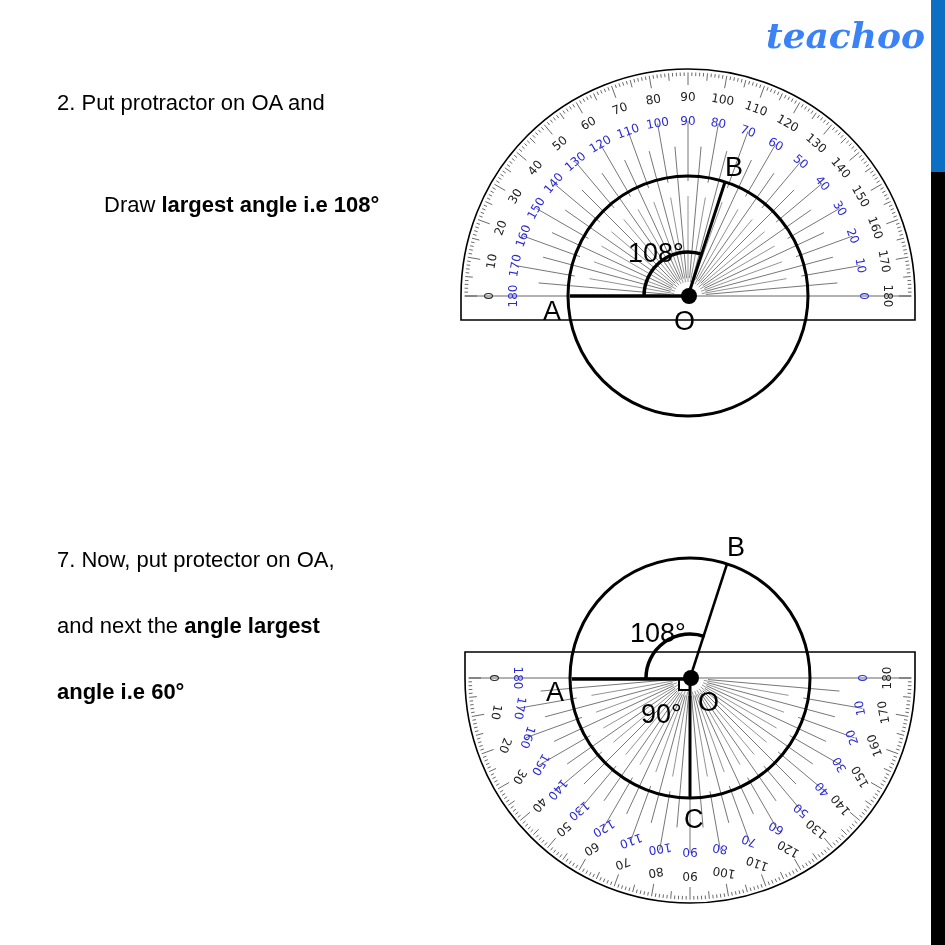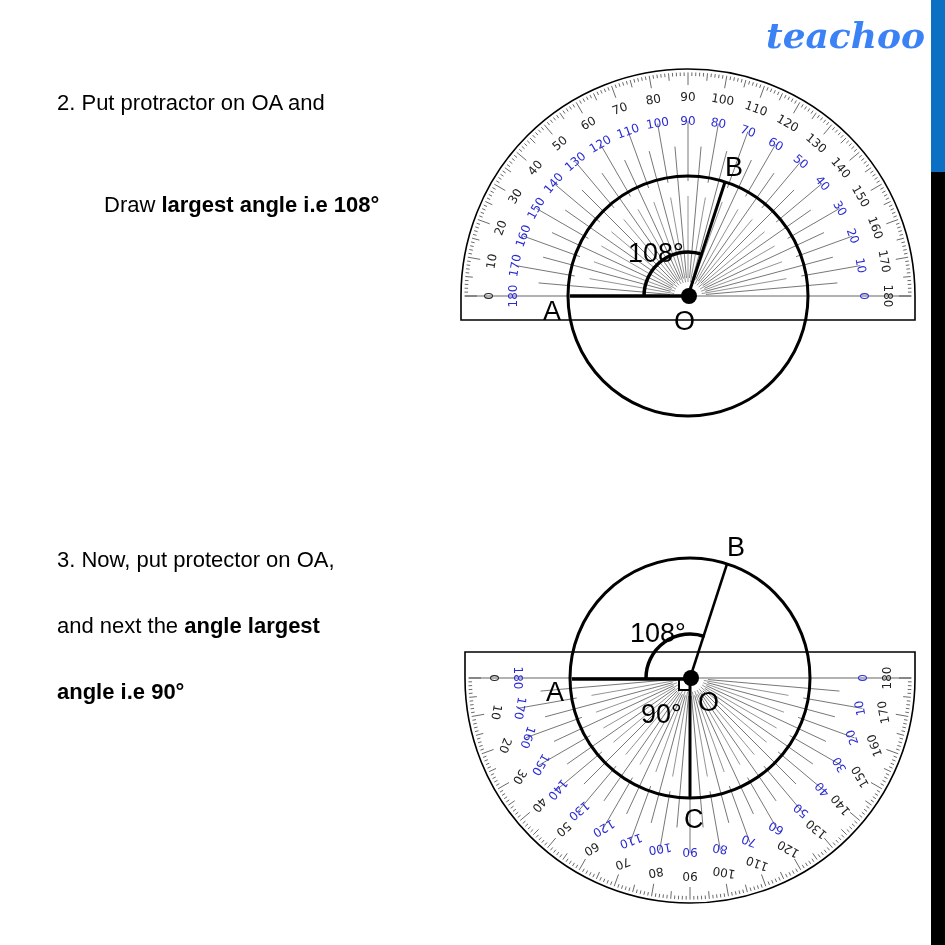--- a/index.html
+++ b/index.html
@@ -18,23 +18,23 @@
 </head>
 <body>
 
 <div class="logo">teachoo</div>
 <div class="rail-blue"></div>
 <div class="rail-black"></div>
 
 <div class="step" style="top:88px;">2. Put protractor on OA and</div>
 <div class="step" style="top:154px; left:104px;margin-top:36px;"><span>Draw </span><b>largest angle i.e 108°</b></div>
 
-<div class="step" style="top:545px;">3. Now, put protector on OA,</div>
+<div class="step" style="top:545px;">7. Now, put protector on OA,</div>
 <div class="step" style="top:611px;"><span>and next the </span><b>angle largest</b></div>
-<div class="step" style="top:677px;"><b>angle i.e 90°</b></div>
+<div class="step" style="top:677px;"><b>angle i.e 60°</b></div>
 
 <svg class="fig" width="945" height="945">
   <g id="p1">
       <path d="M 461 320 L 461 296 A 227 227 0 0 1 915 296 L 915 320 Z" fill="#fff" stroke="#000" stroke-width="1.6"></path>
       <line x1="465" y1="296" x2="911" y2="296" stroke="#999" stroke-width="1.5"></line>
       <line x1="464.405" y1="296" x2="477" y2="296" stroke="#444" stroke-width="0.8"></line>
       <line x1="464.4390546015067" y1="292.0977291826556" x2="468.0335070655939" y2="292.16047058379763" stroke="#444" stroke-width="0.8"></line>
       <line x1="464.5412080326653" y1="288.1966470348043" x2="468.13401805579895" y2="288.32211072544976" stroke="#444" stroke-width="0.8"></line>
       <line x1="464.71142917655106" y1="284.29794186385897" x2="468.3015023539938" y2="284.48608962655237" stroke="#444" stroke-width="0.8"></line>
       <line x1="464.9496661821546" y1="280.4028012531823" x2="468.53590894283866" y2="280.6535757762924" stroke="#444" stroke-width="0.8"></line>

